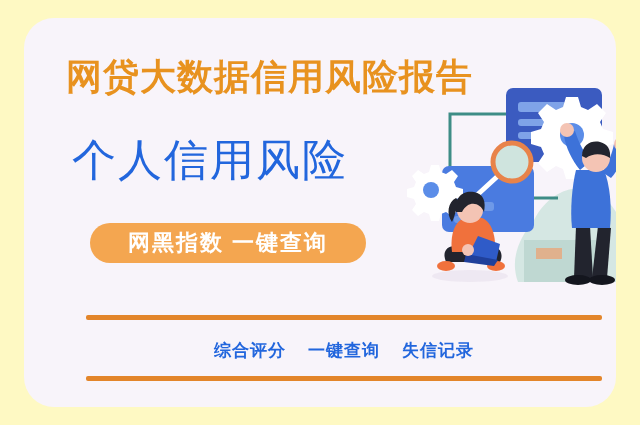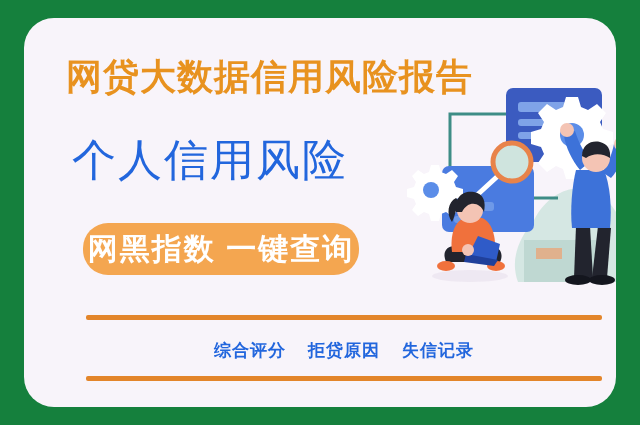--- a/index.html
+++ b/index.html
@@ -8,21 +8,21 @@
     background: #ffffff;
   }
   body {
     font-family: "Liberation Sans", "DejaVu Sans", sans-serif;
   }
 
   .banner {
     position: relative;
     width: 640px;
     height: 425px;
-    background: #15803d;
+    background: #fef9c3;
     overflow: hidden;
     box-sizing: border-box;
   }
 
   .card {
     position: absolute;
     left: 24px;
     top: 18px;
     width: 592px;
     height: 389px;
@@ -54,28 +54,28 @@
     font-weight: normal;
     color: #2266DD;
     letter-spacing: 2px;
     white-space: nowrap;
     line-height: 1;
     z-index: 6;
   }
 
   .cta-button {
     position: absolute;
-    left: 59px;
+    left: 66px;
     top: 205px;
     width: 276px;
-    height: 52px;
+    height: 40px;
     background: #F4A650;
     border-radius: 25px;
     color: #FFFFFF;
-    font-size: 30px;
+    font-size: 22px;
     font-weight: bold;
     letter-spacing: 2px;
     display: flex;
     align-items: center;
     justify-content: center;
     white-space: nowrap;
     box-sizing: border-box;
     border: none;
     z-index: 6;
     cursor: pointer;
@@ -196,20 +196,20 @@
     <div class="title">网贷大数据信用风险报告</div>
 
     <div class="subtitle">个人信用风险</div>
 
     <button class="cta-button">网黑指数  一键查询</button>
 
     <div class="rule rule-top"></div>
 
     <div class="footer-links">
       <span class="footer-link">综合评分</span>
-      <span class="footer-link">拒贷原因</span>
+      <span class="footer-link">一键查询</span>
       <span class="footer-link">失信记录</span>
     </div>
 
     <div class="rule rule-bottom"></div>
 
   </div>
 </div>
 
 </body></html>

